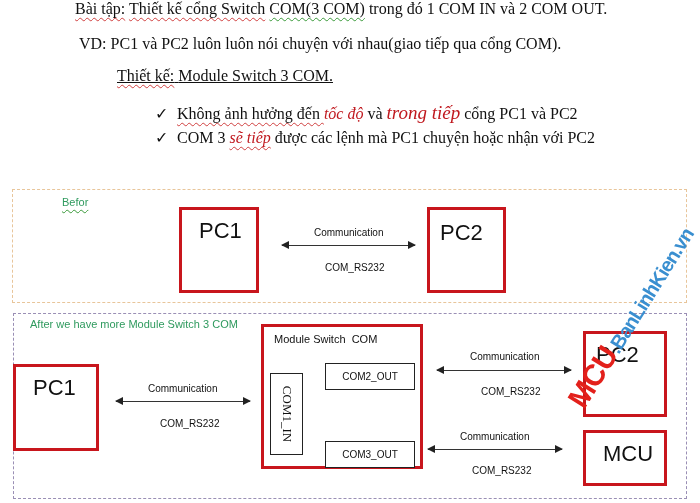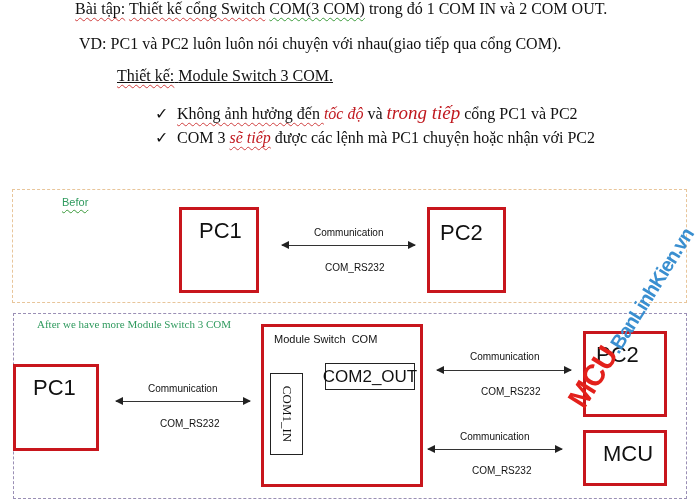--- a/index.html
+++ b/index.html
@@ -13,21 +13,21 @@
     .red { color: #c0191f; font-style: italic; }
     .big { font-size: 19px; }
     .check { display: inline-block; width: 18px; }
 
     .dash-orange { border: 1.5px dashed #e8c59a; box-sizing: border-box; }
     .dash-purple { border: 1.5px dashed #9a8fb5; box-sizing: border-box; }
     .section-label { font-size: 11px; color: #2f9a5e; white-space: nowrap; }
 
     .redbox { border: 3px solid #c8161d; box-sizing: border-box; background: #fff; }
     .node-label { position: absolute; font-size: 22px; color: #111; white-space: nowrap; }
-    .port { border: 1px solid #222; box-sizing: border-box; background: #fff; display: flex; align-items: center; justify-content: center; font-size: 17px; }
+    .port { border: 1px solid #222; box-sizing: border-box; background: #fff; display: flex; align-items: center; justify-content: center; font-size: 10px; }
     .port-vert { border: 1px solid #222; box-sizing: border-box; background: #fff; }
     .port-vert span { position: absolute; left: 50%; top: 50%; transform: translate(-50%, -50%) rotate(90deg); white-space: nowrap; font-size: 13px; }
     .caption { font-size: 10px; color: #111; white-space: nowrap; }
 
     .arrow { position: absolute; height: 0; border-top: 1.5px solid #333; }
     .arrow::before, .arrow::after { content: ""; position: absolute; top: -5px; border-top: 4px solid transparent; border-bottom: 4px solid transparent; }
     .arrow::before { left: -1px; border-right: 8px solid #222; }
     .arrow::after { right: -1px; border-left: 8px solid #222; }
 
     .watermark { position: absolute; left: 590px; top: 380px; transform: rotate(-58deg); transform-origin: left bottom; white-space: nowrap; font-family: "Liberation Sans", "DejaVu Sans", sans-serif; font-weight: bold; font-size: 26px; letter-spacing: -1px; }
@@ -78,37 +78,40 @@
 </div>
 <div class="abs redbox" style="left:427px; top:207px; width:79px; height:86px;">
   <span class="node-label sans" style="left:10px; top:10px;">PC2</span>
 </div>
 
 <div class="abs caption sans" style="left:314px; top:227px;">Communication</div>
 <div class="arrow" style="left:282px; top:245px; width:133px;"></div>
 <div class="abs caption sans" style="left:325px; top:262px;">COM_RS232</div>
 
 <div class="abs dash-purple" style="left:13px; top:313px; width:674px; height:186px;"></div>
-<div class="abs section-label sans" style="left:37px; top:318px;font-family:Liberation Serif, serif;">After we have more Module Switch 3 COM</div>
+<div class="abs section-label sans" style="left:30px; top:318px;">After we have more Module Switch 3 COM</div>
 
 <div class="abs redbox" style="left:13px; top:364px; width:86px; height:87px;">
   <span class="node-label sans" style="left:17px; top:8px;">PC1</span>
 </div>
 
 <div class="abs caption sans" style="left:148px; top:383px;">Communication</div>
 <div class="arrow" style="left:116px; top:401px; width:134px;"></div>
 <div class="abs caption sans" style="left:160px; top:418px;">COM_RS232</div>
 
-<div class="abs redbox" style="left:261px; top:324px; width:162px; height:163px;text-align:right;">
+<div class="abs redbox" style="left:261px; top:324px; width:162px; height:145px;text-align:right;">
   <span class="abs sans" style="left:10px; top:6px; font-size:11px; white-space:pre;">Module Switch  COM</span>
   <div class="abs port-vert serif" style="left:6px; top:46px; width:33px; height:82px;">
     <span>COM1_IN</span>
   </div>
   <div class="abs port sans" style="left:61px; top:36px; width:90px; height:27px;">
     <span>COM2_OUT</span>
+  </div>
+  <div class="abs port sans" style="left:61px; top:114px; width:90px; height:27px;">
+    <span>COM3_OUT</span>
   </div>
 </div>
 
 <div class="abs caption sans" style="left:470px; top:351px;">Communication</div>
 <div class="arrow" style="left:437px; top:370px; width:134px;"></div>
 <div class="abs caption sans" style="left:481px; top:386px;">COM_RS232</div>
 
 <div class="abs redbox" style="left:583px; top:331px; width:84px; height:86px;">
   <span class="node-label sans" style="left:10px; top:8px;">PC2</span>
 </div>

